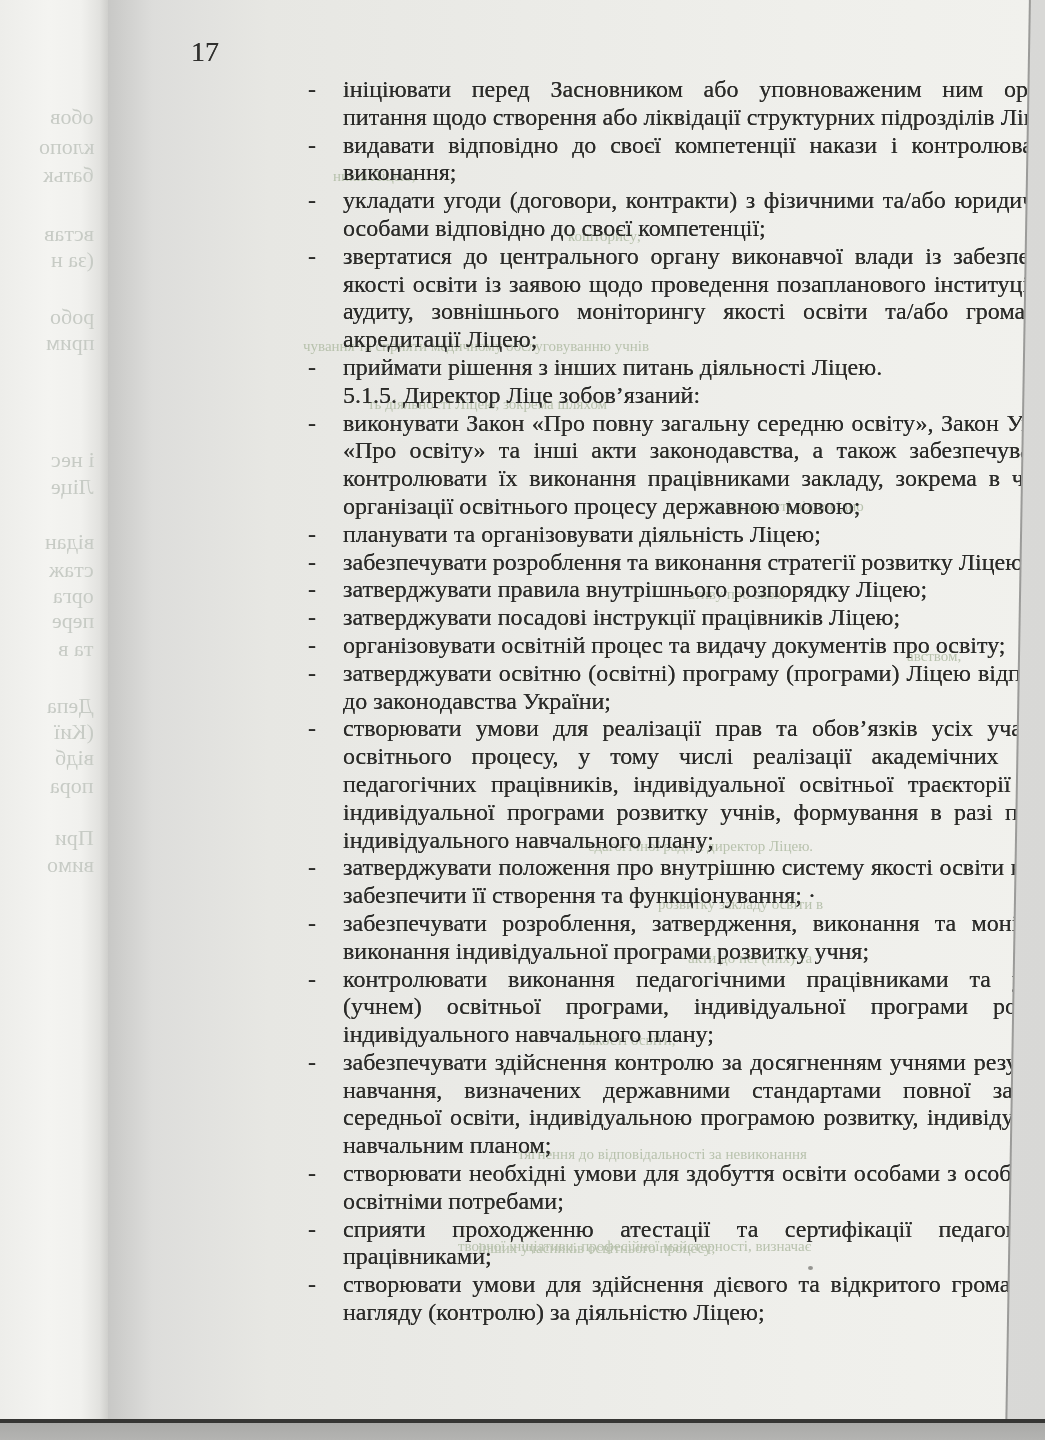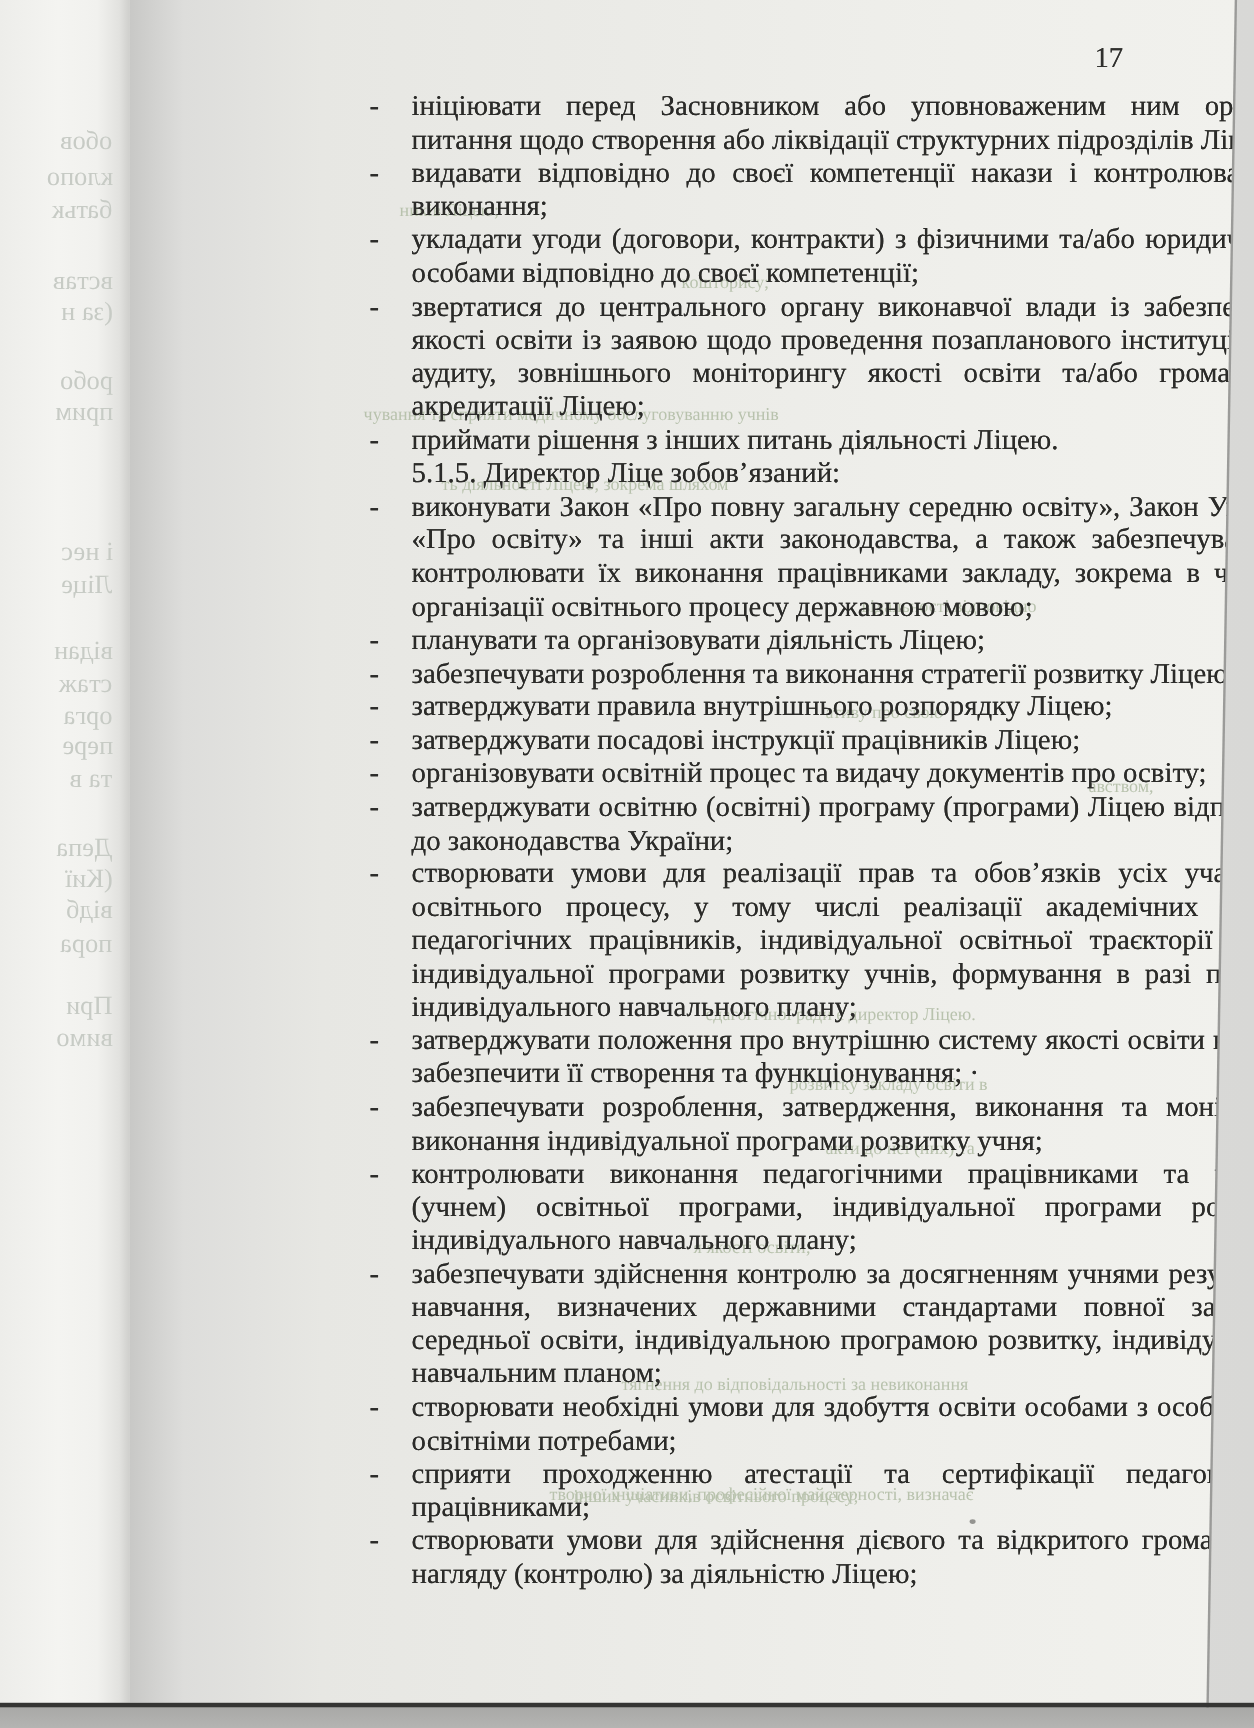--- a/index.html
+++ b/index.html
@@ -66,22 +66,22 @@
     left: 0; top: 1423px;
     width: 1045px;
     height: 17px;
     background: linear-gradient(180deg, #a9a9a7 0%, #b4b4b2 100%);
   }
   .page-number {
     position: absolute;
     left: 127px; top: 36px;
     width: 745px;
     margin-left: -44px;
-    text-align: right;
-    font-size: 24px;
+    text-align: left;
+    font-size: 28px;
     color: #30302e;
     text-shadow: 0 0 0.5px #44443f;
   }
   
   .ghost {
     position: absolute;
     color: #b8c2ad;
     font-size: 15px;
     white-space: nowrap;
     filter: blur(0.35px);

